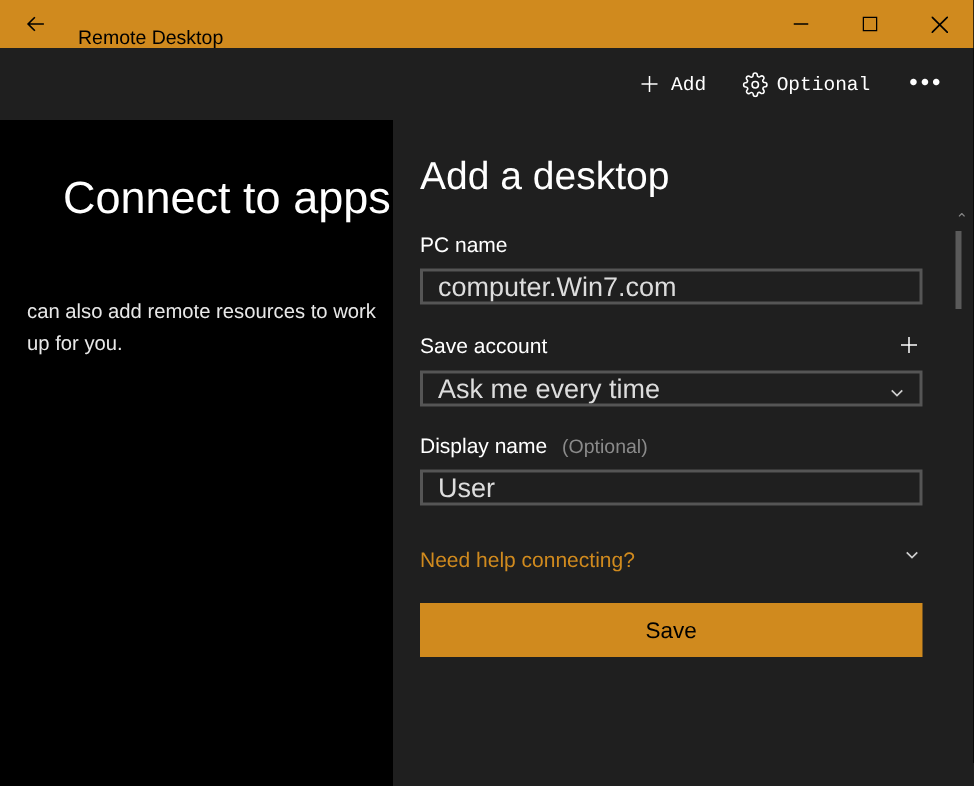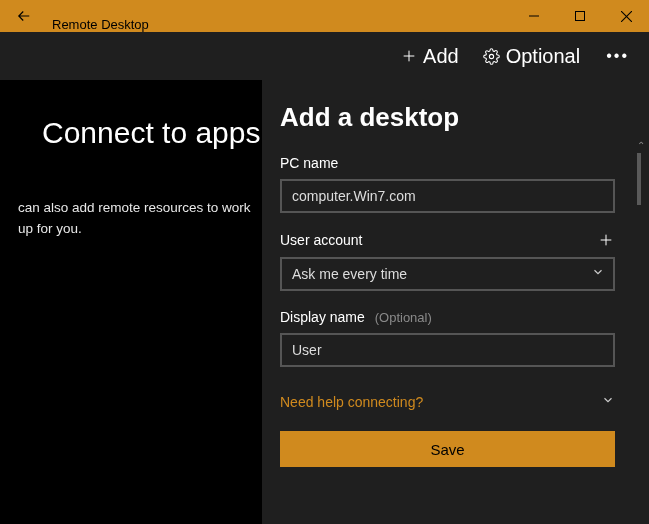--- a/index.html
+++ b/index.html
@@ -35,22 +35,23 @@
     display: flex;
     align-items: center;
     justify-content: flex-end;
     padding-right: 8px;
     gap: 4px;
     color: #fff;
   }
   .tool-item {
     display: flex; align-items: center; gap: 6px;
     padding: 6px 10px;
-    font-size: 20px;
-    cursor: pointer;
+    font-size: 13px;
+    cursor: pointer;
+    font-family: Liberation Mono, monospace;
   }
   .more-btn { padding: 6px 12px; letter-spacing: 2px; cursor: pointer; font-size: 16px; }
   
   .body {
     display: flex;
     height: calc(524px - 32px - 48px);
     background: #000;
   }
   
   .left {
@@ -73,41 +74,41 @@
   .panel {
     flex: 1;
     background: #1f1f1f;
     color: #fff;
     padding: 22px 34px 12px 18px;
     position: relative;
     display: flex;
     flex-direction: column;
   }
   .panel h2 {
-    font-weight: 700;
+    font-weight: 400;
     font-size: 26px;
     margin-bottom: 22px;
   }
   .field-block { margin-bottom: 18px; }
   .field-label {
     font-size: 14px;
     margin-bottom: 8px;
     display: flex;
     align-items: center;
     justify-content: space-between;
   }
   .optional { color: #8a8a8a; font-size: 13px; margin-left: 6px; }
   .txt-input {
     width: 100%;
-    height: 34px;
+    height: 24px;
     background: #1f1f1f;
     border: 2px solid #555;
     color: #ddd;
     padding: 0 10px;
-    font-size: 14px;
+    font-size: 18px;
     font-family: inherit;
   }
   .select-wrap { position: relative; }
   .select-wrap .chev {
     position: absolute; right: 10px; top: 8px; pointer-events: none;
   }
   .add-small {
     cursor: pointer;
     display: flex; align-items: center; justify-content: center;
     height: 18px; width: 18px;
@@ -215,21 +216,21 @@
 
     <h2>Add a desktop</h2>
 
     <div class="field-block">
       <div class="field-label">PC name</div>
       <input class="txt-input" type="text" value="computer.Win7.com" style="">
     </div>
 
     <div class="field-block">
       <div class="field-label">
-        <span>User account</span>
+        <span>Save account</span>
         <span class="add-small">
           <svg width="16" height="16" viewBox="0 0 24 24" stroke="#fff" stroke-width="1.5">
               <line x1="12" y1="4" x2="12" y2="20"></line>
               <line x1="4" y1="12" x2="20" y2="12"></line>
             </svg>
         </span>
       </div>
       <div class="select-wrap">
         <input class="txt-input" type="text" readonly="" value="Ask me every time" style="">
         <span class="chev">

